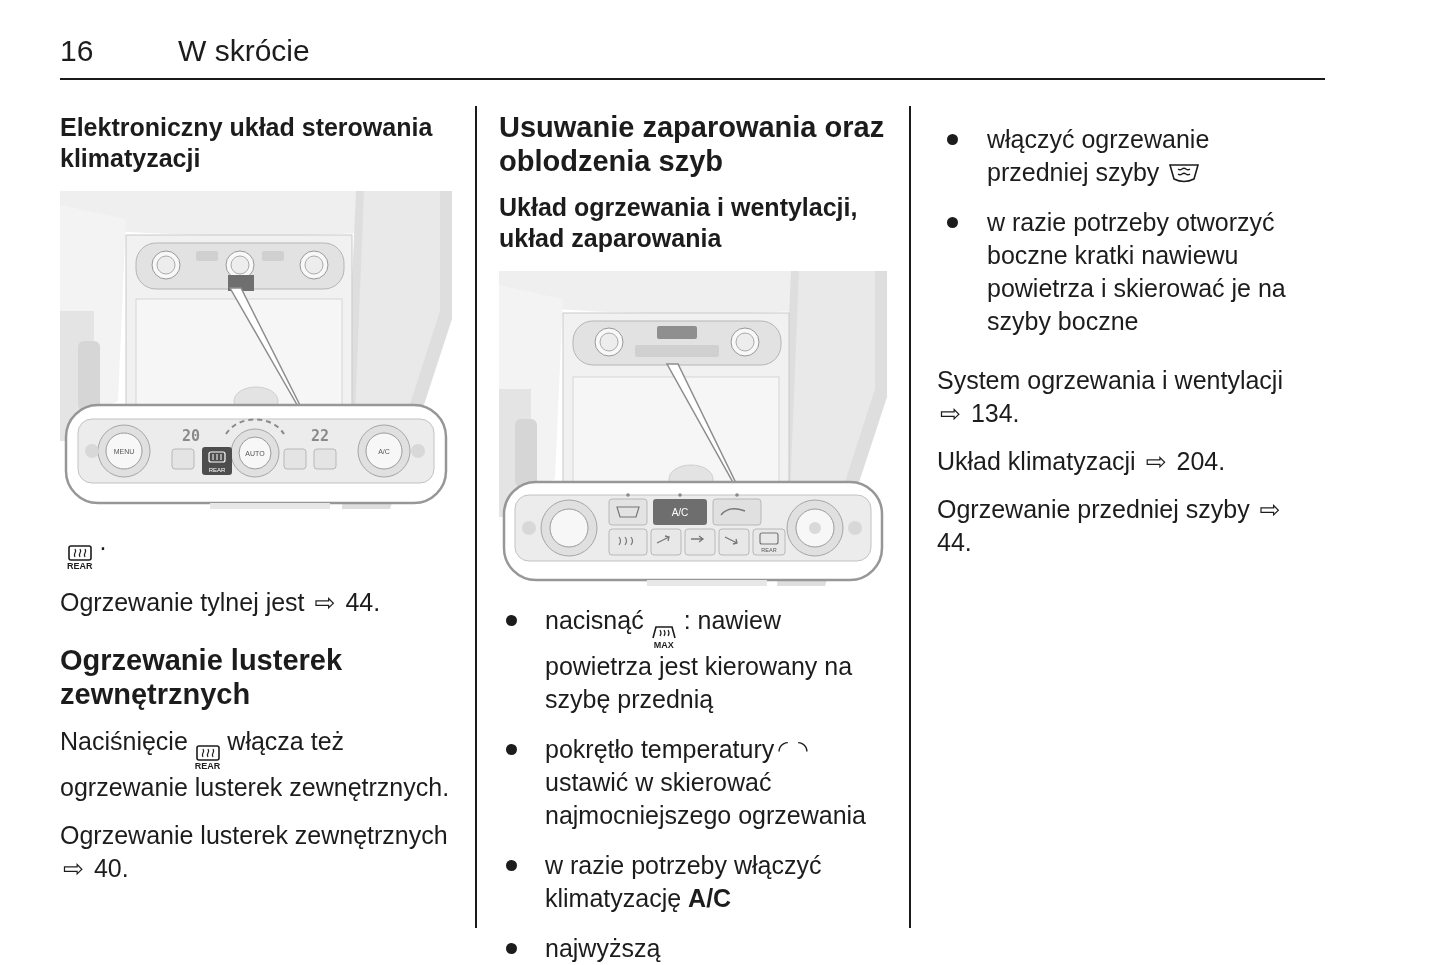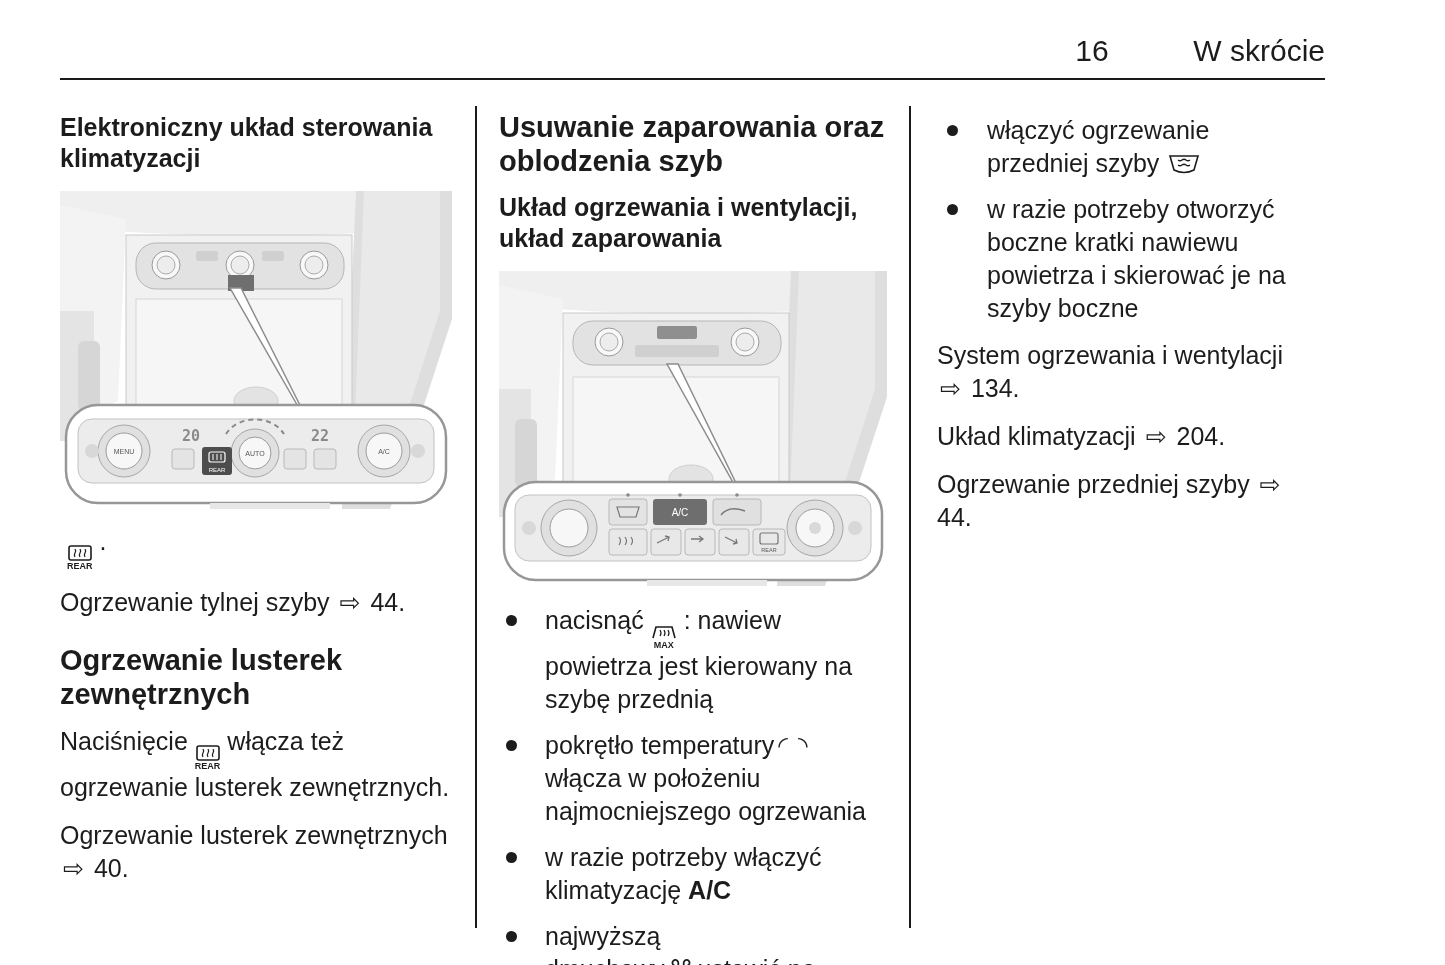--- a/index.html
+++ b/index.html
@@ -3,41 +3,41 @@
 <meta charset="utf-8">
 <style>
   * { box-sizing: border-box; }
   html,body { margin:0; padding:0; }
   body {
     width:1445px; height:965px; background:#ffffff; color:#1c1c1c;
     font-family:"Liberation Sans", sans-serif; overflow:hidden;
   }
   
   .header { padding-top:34px; margin-left:60px; width:1265px; }
-  .header-row { display:flex; align-items:baseline;justify-content:flex-end; }
+  .header-row { display:flex; align-items:baseline; }
   .page-number { font-size:30px; width:118px; }
   .section-title { font-size:30px; font-weight:normal; }
   .header-rule { border:none; border-top:2px solid #1a1a1a; margin:10px 0 0 0; width:100%; }
   
   .main { display:flex; margin-left:60px; margin-top:26px; height:822px; }
   .col { height:100%; }
   .col1 { width:415px; padding-right:6px; }
   .col2 { width:434px; border-left:2px solid #1a1a1a; padding-left:22px; padding-right:24px; }
   .col3 { width:424px; border-left:2px solid #1a1a1a; padding-left:26px; padding-right:28px; }
   
   p { font-size:25px; line-height:33px; margin:0 0 15px 0; }
   .subheading { font-size:25px; font-weight:bold; line-height:31px; margin:6px 0 10px 0; }
   .heading { font-size:29px; font-weight:bold; line-height:34px; margin:24px 0 14px 0; }
   .heading-top { margin-top:4px; }
   .bold { font-weight:bold; }
   .ref-arrow { margin:0 3px; }
   
   ul.bullets { list-style:none; margin:18px 0 0 0; padding:0; }
   ul.bullets li {
-    position:relative; padding-left:46px; font-size:25px; line-height:33px; margin:8px 0 13px 0;
+    position:relative; padding-left:46px; font-size:25px; line-height:33px; margin:17px 0 13px 0;
   }
   ul.bullets li::before {
     content:""; position:absolute; left:7px; top:11px;
     width:11px; height:11px; border-radius:50%; background:#1c1c1c;
   }
   .col3 ul.bullets { margin-top:2px; }
   .col3 ul.bullets li { padding-left:50px; }
   .col3 ul.bullets li::before { left:10px; }
   
   .sym-stack {
@@ -139,21 +139,21 @@
             <rect x="1" y="1" width="22" height="14" rx="2" fill="none" stroke="#1c1c1c" stroke-width="1.6"></rect>
             <path d="M7,4 q1.4,2 0,4 q-1.4,2 0,4" fill="none" stroke="#1c1c1c" stroke-width="1.3"></path>
             <path d="M12,4 q1.4,2 0,4 q-1.4,2 0,4" fill="none" stroke="#1c1c1c" stroke-width="1.3"></path>
             <path d="M17,4 q1.4,2 0,4 q-1.4,2 0,4" fill="none" stroke="#1c1c1c" stroke-width="1.3"></path>
           </svg>
           <span class="sym-label">REAR</span>
         </span><span>.</span>
     </p>
 
     <p>
-      <span>Ogrzewanie tylnej szyby</span>
+      <span>Ogrzewanie tylnej jest</span>
       <span class="ref-arrow">⇨</span>
       <span>44.</span>
     </p>
 
     <div class="heading">Ogrzewanie lusterek zewnętrznych</div>
 
     <p>
       <span>Naciśnięcie</span><span class="sym-stack">
           <svg width="24" height="16" viewBox="0 0 24 16">
             <rect x="1" y="1" width="22" height="14" rx="2" fill="none" stroke="#1c1c1c" stroke-width="1.6"></rect>
@@ -241,21 +241,21 @@
         <span>nacisnąć</span><span class="sym-stack">
             <svg width="26" height="15" viewBox="0 0 26 15">
               <path d="M2,13 L5,2 H21 L24,13" fill="none" stroke="#1c1c1c" stroke-width="1.6"></path>
               <path d="M9,11 q2,-3 0,-6 M13,11 q2,-3 0,-6 M17,11 q2,-3 0,-6" fill="none" stroke="#1c1c1c" stroke-width="1.2"></path>
             </svg>
             <span class="sym-label">MAX</span>
           </span><span>: nawiew powietrza jest kierowany na szybę przednią</span>
       </li>
       <li>
         <span>pokrętło temperatury</span><span class="glyph">◜</span><span class="glyph">◝</span>
-        <span>włącza w położeniu najmocniejszego ogrzewania</span>
+        <span>ustawić w skierować najmocniejszego ogrzewania</span>
       </li>
       <li>
         <span>w razie potrzeby włączyć klimatyzację</span>
         <span class="bold">A/C</span>
       </li>
       <li>
         <span>najwyższą dmuchawy</span><span class="fan-glyph">⌘</span><span>ustawić na najwyższą prędkość</span>
       </li>
 
     </ul>
@@ -268,21 +268,21 @@
             <path d="M3,4 H31 L27,18 Q17,23 7,18 Z" fill="none" stroke="#1c1c1c" stroke-width="1.6"></path>
             <path d="M11,8 q2,1.5 4,0 q2,-1.5 4,0 q2,1.5 4,0" fill="none" stroke="#1c1c1c" stroke-width="1.3"></path>
             <path d="M11,13 q2,1.5 4,0 q2,-1.5 4,0 q2,1.5 4,0" fill="none" stroke="#1c1c1c" stroke-width="1.3"></path>
           </svg>
       </li>
       <li>
         <span>w razie potrzeby otworzyć boczne kratki nawiewu powietrza i skierować je na szyby boczne</span>
       </li>
     </ul>
 
-    <p style="margin-top:14px">
+    <p style="margin-top:26px">
       <span>System ogrzewania i wentylacji</span>
       <span class="ref-arrow">⇨</span>
       <span>134.</span>
     </p>
     <p>
       <span>Układ klimatyzacji</span>
       <span class="ref-arrow">⇨</span>
       <span>204.</span>
     </p>
     <p>

